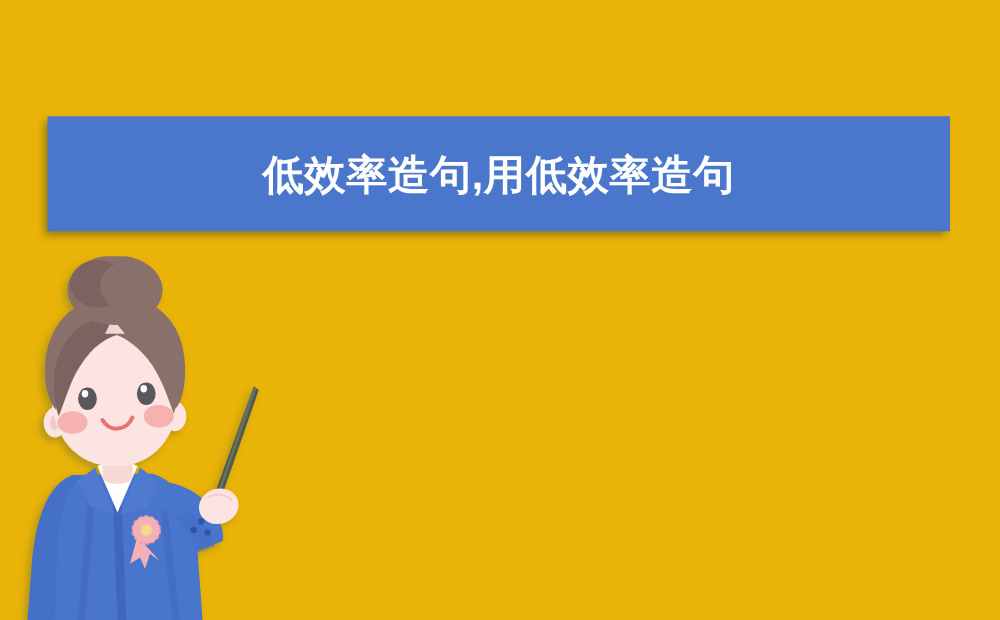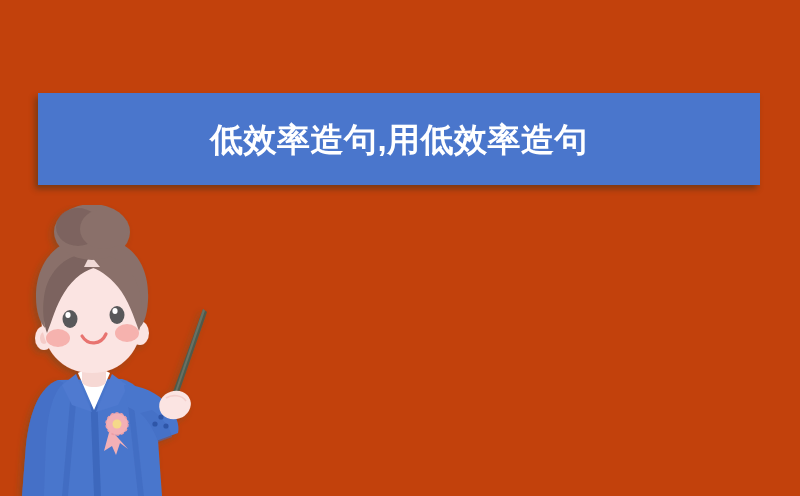--- a/index.html
+++ b/index.html
@@ -51,21 +51,21 @@
   }
   #teacher-illustration svg {
     display: block;
     width: 100%;
     height: 100%;
   }
 </style>
 </head>
 <body>
 
-<div id="stage" style="background: #c2410c;">
+<div id="stage" style="background: #eab308;">
 
   <div id="title-banner" style="background: rgb(74, 118, 204);">
     <div id="title-text" style="color: rgb(255, 255, 255);">低效率造句,用低效率造句</div>
   </div>
 
   <div id="teacher-illustration">
     <svg viewBox="0 0 260 291" xmlns="http://www.w3.org/2000/svg">
       <defs>
         <filter id="softshadow" x="-30%" y="-30%" width="170%" height="170%">
           <feDropShadow dx="-3" dy="3" stdDeviation="3" flood-color="#33553a" flood-opacity="0.30"></feDropShadow>

